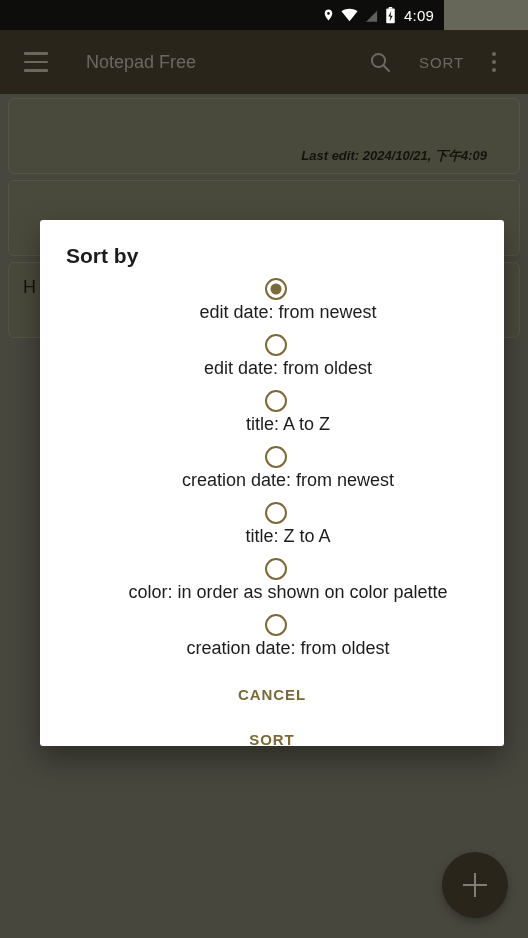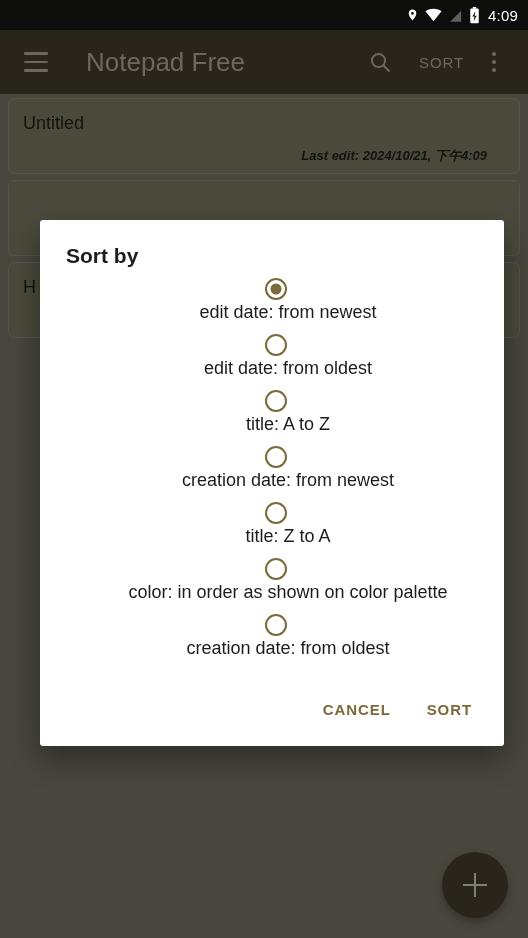--- a/index.html
+++ b/index.html
@@ -13,21 +13,21 @@
   body {
     font-family: "Liberation Sans", sans-serif;
     background: #666659;
     position: relative;
   }
 
   
   .status-bar {
     position: absolute;
     top: 0; left: 0;
-    width: 528px;
+    width: 444px;
     height: 30px;
     background: #0d0d0b;
     display: flex;
     align-items: center;
     justify-content: flex-end;
     padding-right: 10px;
     gap: 6px;
   }
   .status-icon { display: flex; align-items: center; justify-content: center; }
   .status-time {
@@ -55,21 +55,21 @@
     gap: 6px;
   }
   .hamburger span {
     display: block;
     width: 24px; height: 2.5px;
     background: #9b968c;
     border-radius: 1px;
   }
   .app-title {
     color: #9b968c;
-    font-size: 26px;
+    font-size: 18px;
     margin-left: 28px;
     flex: 1;
     white-space: nowrap;
   }
   .appbar-action {
     display: flex;
     align-items: center;
     justify-content: center;
     height: 48px;
   }
@@ -205,20 +205,21 @@
     line-height: 25px;
     color: #1c1c1c;
     margin-left: 32px;
     max-width: 330px;
   }
   .dialog-actions {
     display: flex;
     justify-content: flex-end;
     gap: 8px;
     padding: 6px 18px 18px 18px;
+    flex-direction: column;
   }
   .dialog-btn {
     color: #7a6a3a;
     font-size: 15px;
     font-weight: bold;
     letter-spacing: 0.9px;
     padding: 10px 14px;
     background: none;
     border: none;
     font-family: "Liberation Sans", sans-serif;
@@ -270,21 +271,20 @@
   <div class="appbar-action sort-btn">SORT</div>
   <div class="appbar-action overflow-btn">
     <i></i>
       <i></i>
       <i></i>
   </div>
 </div>
 
 <div class="notes-list">
   <div class="note-card">
-    <div class="note-title">Untitled</div>
     <div class="note-meta">Last edit: 2024/10/21, 下午4:09</div>
   </div>
   <div class="note-card">
     <div class="note-meta">Last edit: 2024/10/21, 下午4:09</div>
   </div>
   <div class="note-card">
     <div class="note-title">H</div>
     <div class="note-meta">Last edit: 2024/10/21, 下午4:09</div>
   </div>
 </div>

